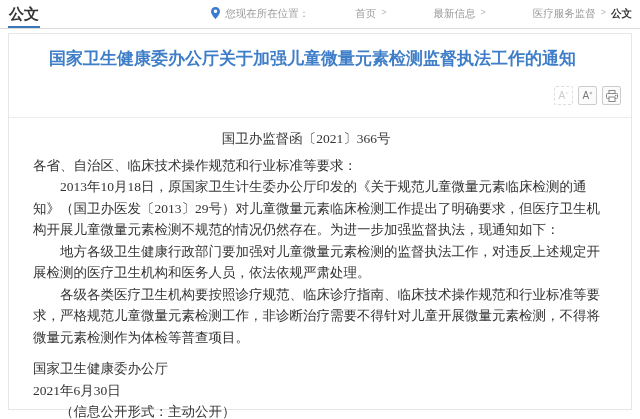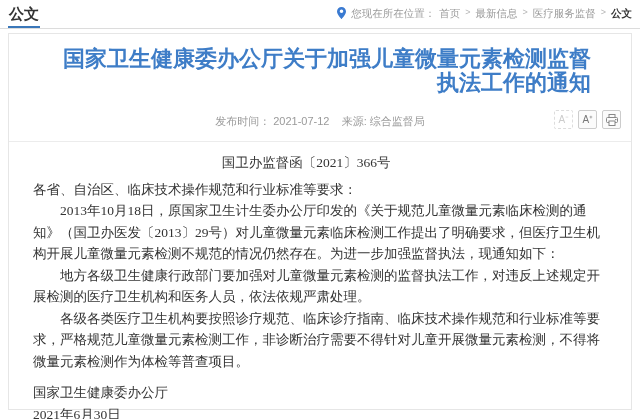--- a/index.html
+++ b/index.html
@@ -13,31 +13,31 @@
   }
   .section-title {
     font-size: 15px; font-weight: bold; color: #333;
     border-bottom: 2px solid #3a77b9; padding: 0 1px 4px 1px; line-height: 17px;
   }
   .breadcrumb {
     font-size: 10.5px; color: #9a9a9a; padding-bottom: 7px;
     display: flex; align-items: flex-start; gap: 4px; white-space: nowrap;
   }
   .breadcrumb .pin { display: inline-flex; margin-right: 1px; }
-  .breadcrumb a { color: #9a9a9a; text-decoration: none; cursor: pointer; }
+  .breadcrumb a { color: #9a9a9a; text-decoration: none; cursor: pointer; margin-left: 42px; }
   .breadcrumb .sep { color: #b5b5b5; font-size: 9px; padding: 0 1px; }
   .breadcrumb .current { color: #333; font-weight: bold; }
 
   
   .article-box {
     margin: 4px 8px 0 8px; background: #fff;
     border: 1px solid #e6e6e6; height: 377px; position: relative;
   }
   .article-title {
-    text-align: right; color: #3e7dc7; font-weight: bold; font-size: 22px;
+    text-align: left; color: #3e7dc7; font-weight: bold; font-size: 17px;
     padding: 13px 40px 0 40px; line-height: 24px;
   }
   .meta-row {
     position: relative; text-align: center; color: #9a9a9a; font-size: 11px;
     margin-top: 17px; padding-bottom: 11px; border-bottom: 1px solid #ececec;
     height: 30px;
   }
   .meta-row .meta-text { line-height: 19px; }
   .meta-row .tools {
     position: absolute; right: 10px; top: -2px; display: flex; gap: 5px;
@@ -84,27 +84,20 @@
     <span class="sep">&gt;</span>
     <span class="current">公文</span>
   </div>
 </div>
 
 <div class="article-box">
 
   <div class="article-title">国家卫生健康委办公厅关于加强儿童微量元素检测监督执法工作的通知</div>
 
   <div class="meta-row">
-    <span class="meta-text">
-      <span>发布时间：</span>
-      <span>2021-07-12</span>
-      &nbsp;&nbsp;
-      <span>来源:</span>
-      <span>综合监督局</span>
-    </span>
     <span class="tools">
       <span class="tool-btn disabled">A⁻</span>
       <span class="tool-btn">A⁺</span>
       <span class="tool-btn">
         <svg width="12" height="12" viewBox="0 0 12 12">
           <rect x="3" y="0.5" width="6" height="3" fill="none" stroke="#888" stroke-width="1"></rect>
           <rect x="0.5" y="3.5" width="11" height="5" rx="1" fill="none" stroke="#888" stroke-width="1"></rect>
           <rect x="3" y="7" width="6" height="4.5" fill="#fff" stroke="#888" stroke-width="1"></rect>
           <rect x="9" y="5" width="1.5" height="1" fill="#888"></rect>
         </svg>

